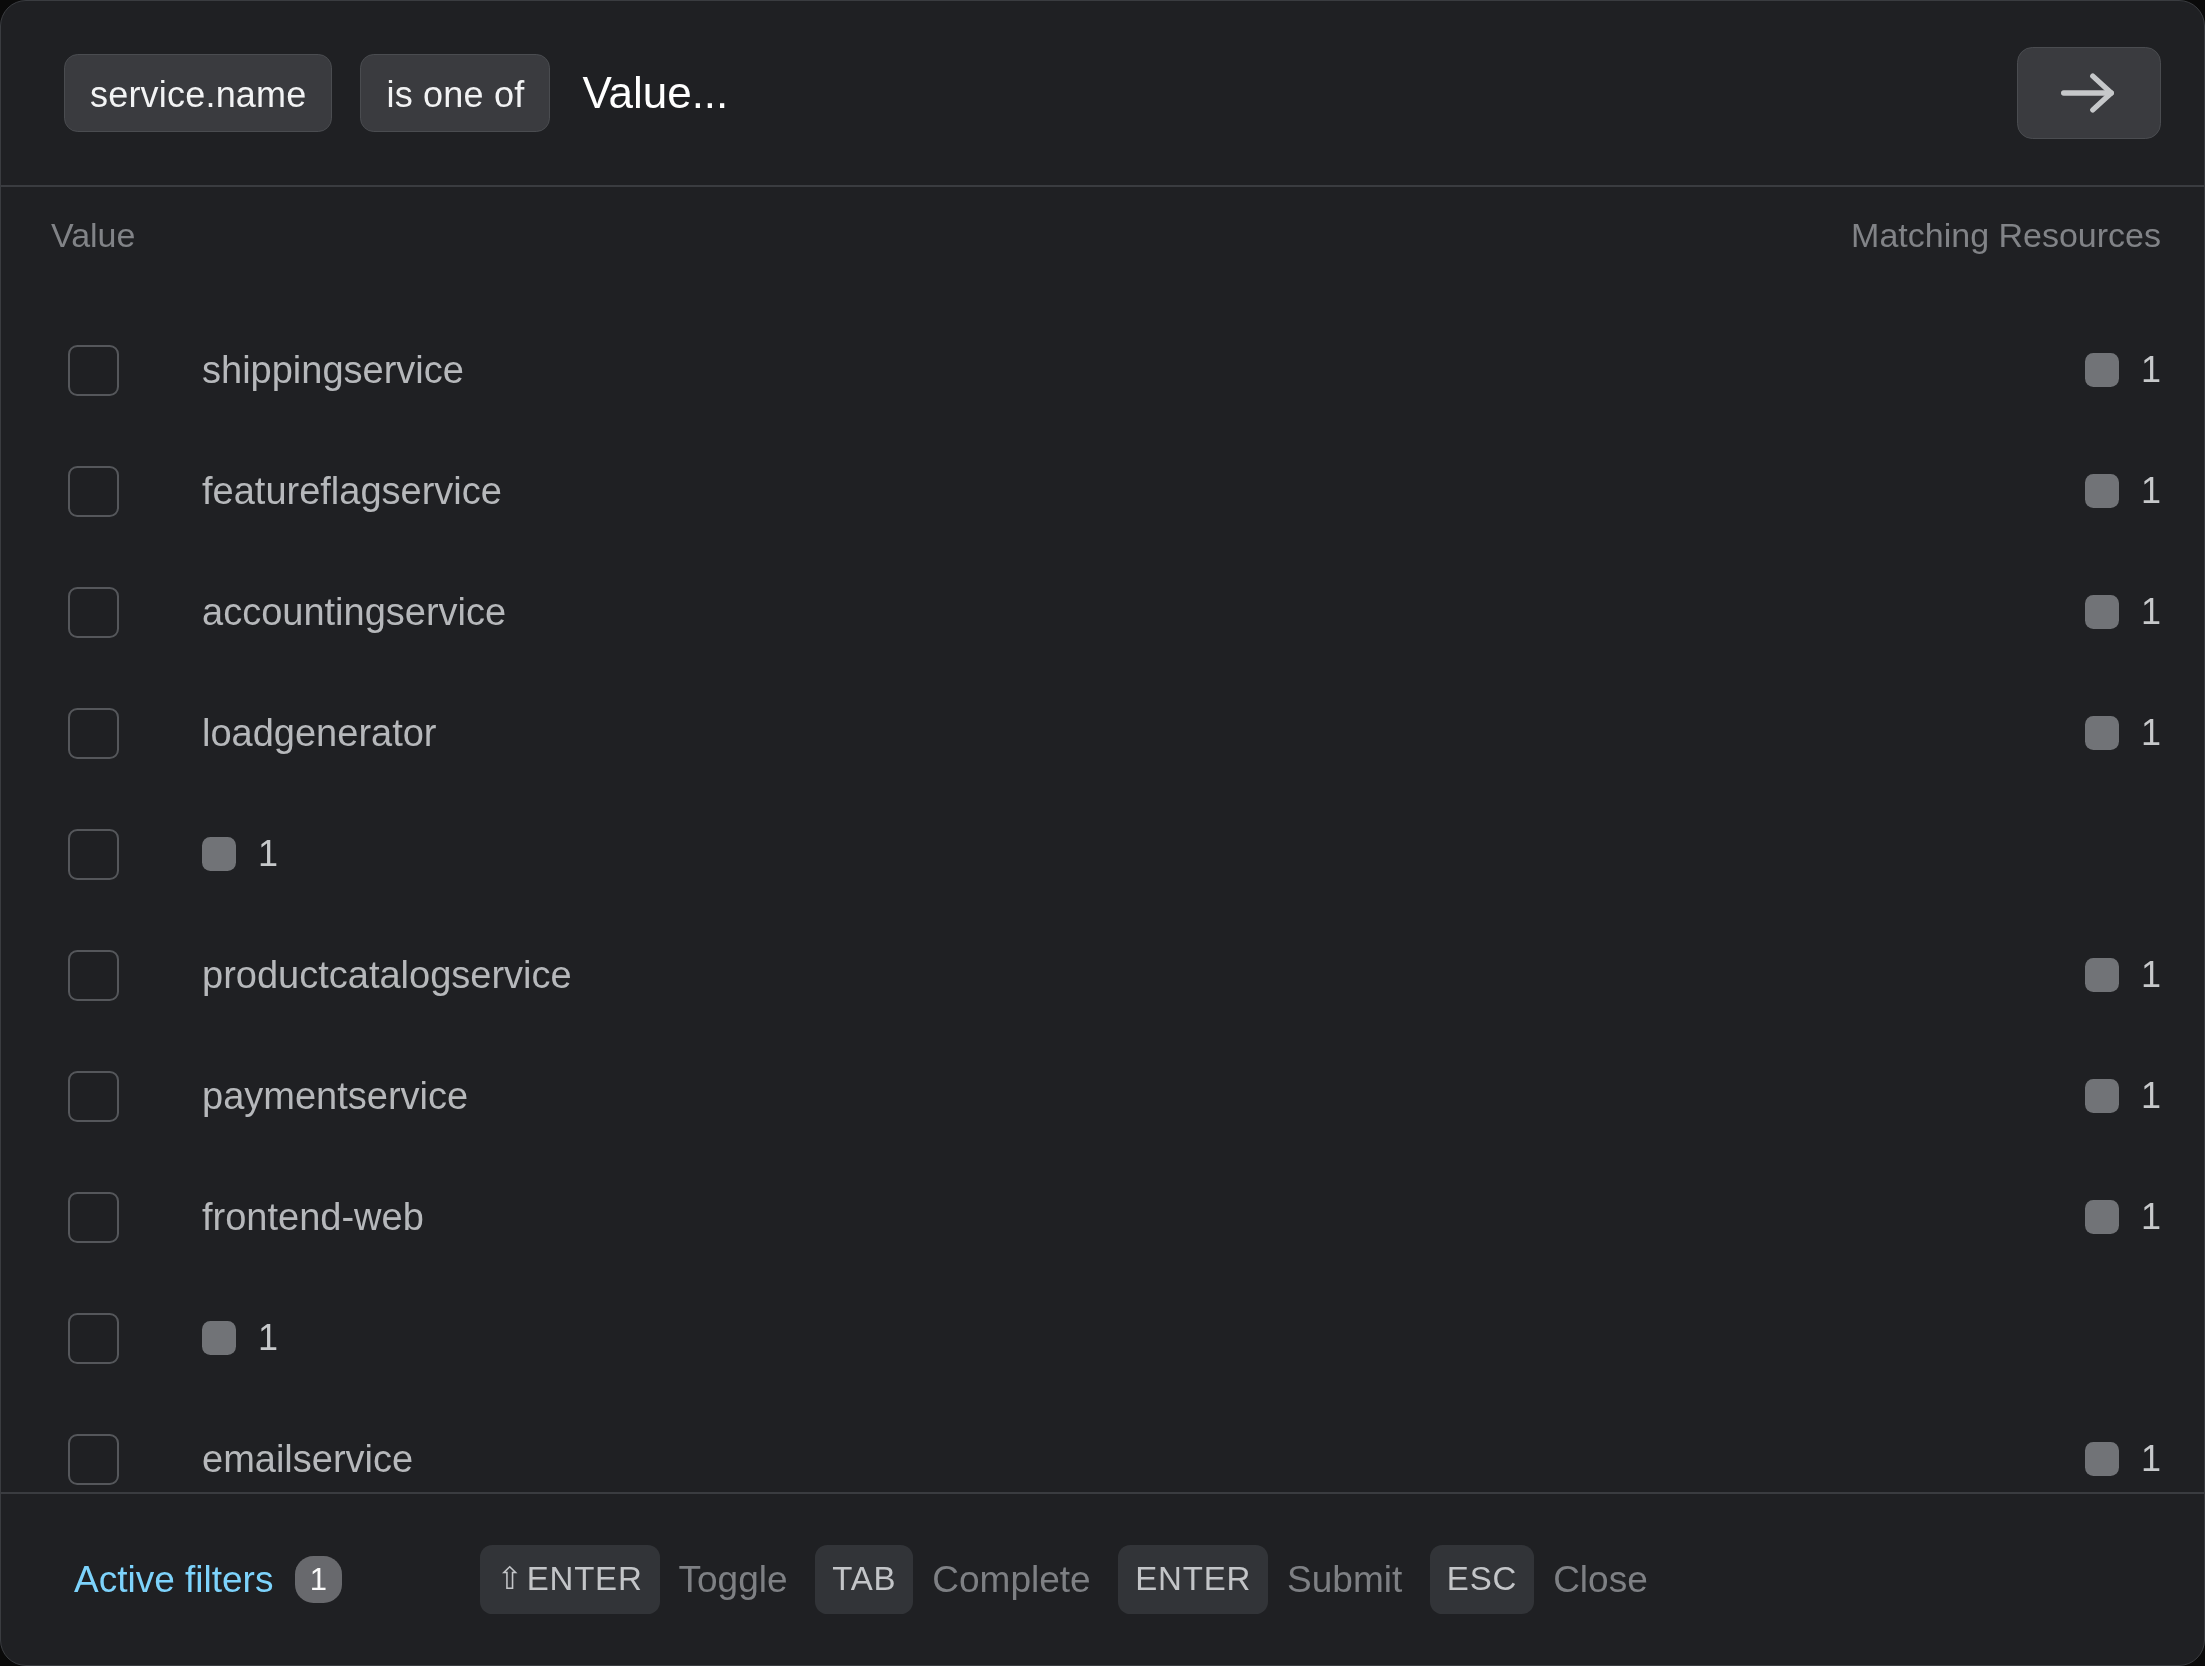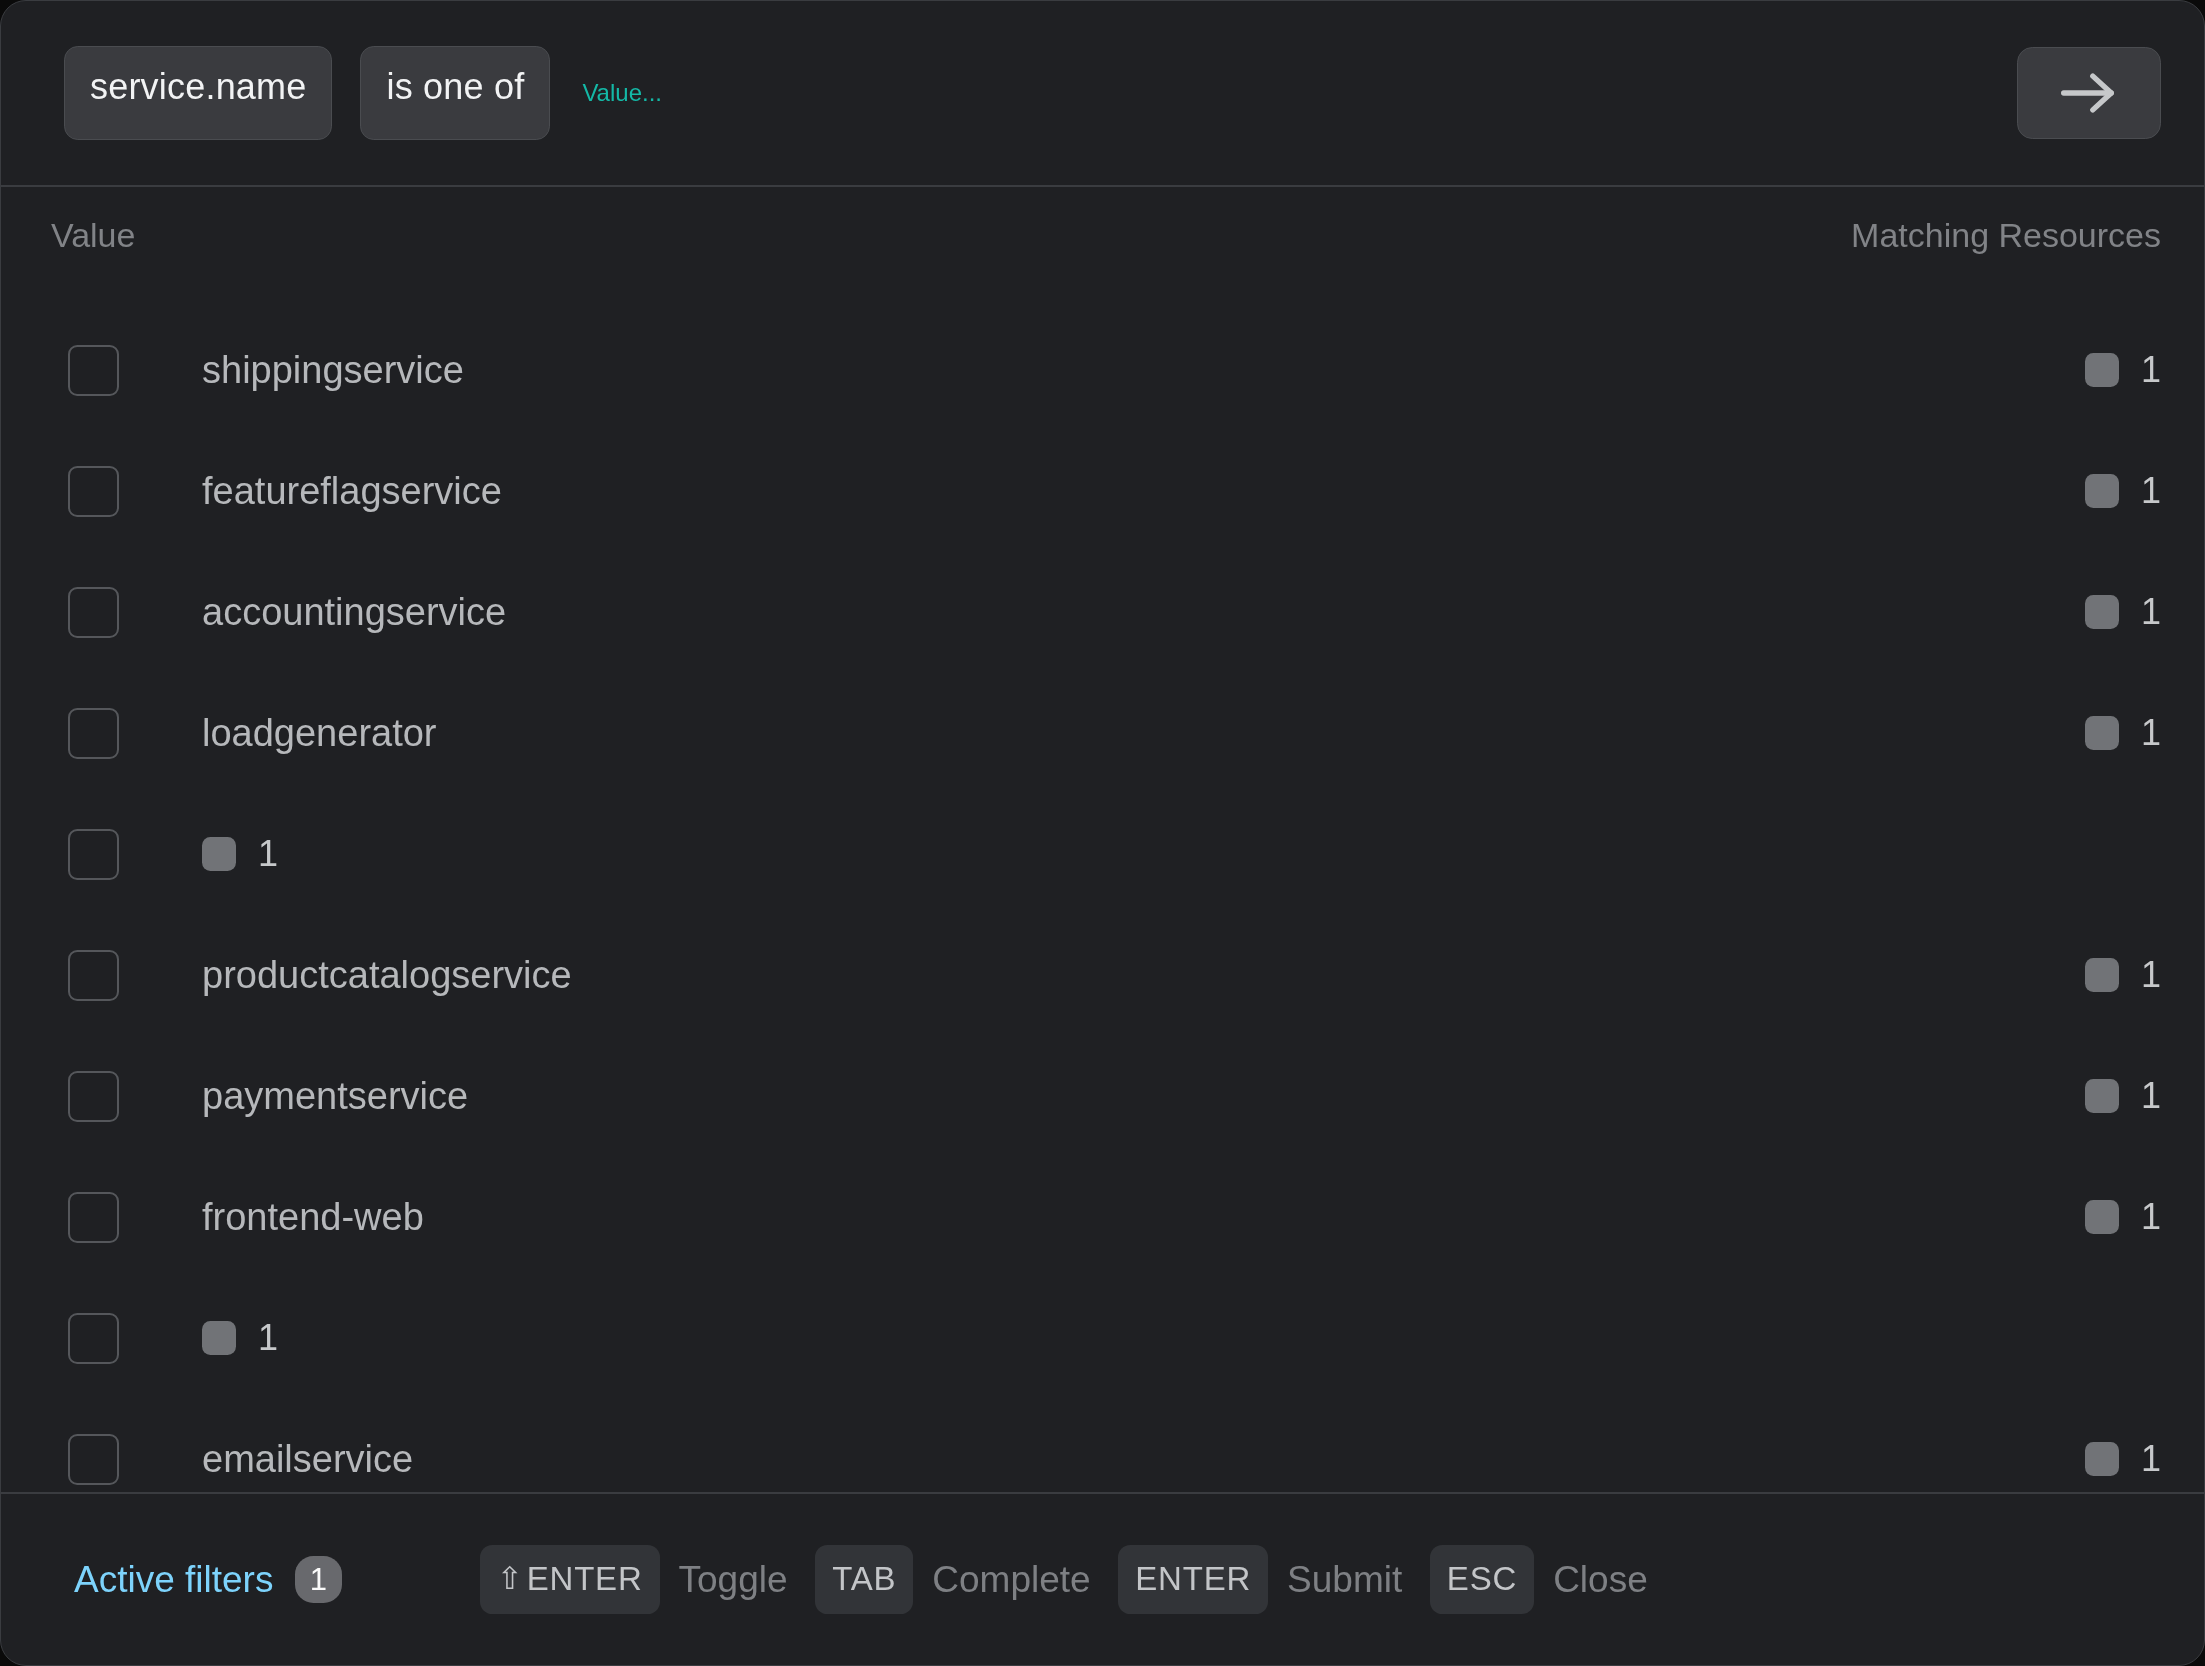--- a/index.html
+++ b/index.html
@@ -42,30 +42,30 @@
     padding: 0 43px 0 63px;
   }
 
   .chip {
     background: #3a3b3f;
     border: 1.5px solid #4a4c50;
     border-radius: 13.8px;
     color: #f2f3f4;
     font-size: 36px;
     line-height: 1;
-    padding: 22px 25px 34px 25px;
+    padding: 22px 25px 18px 25px;
     white-space: nowrap;
     letter-spacing: 0.2px;
   }
   #chip-field { margin-right: 28px; }
   #chip-op    { margin-right: 32px; }
 
   #value-placeholder {
-    color: #14b8a6;
-    font-size: 24px;
+    color: #ffffff;
+    font-size: 44px;
     line-height: 1;
     white-space: nowrap;
     flex: 1 1 auto;
   }
 
   #submit-arrow {
     flex: 0 0 auto;
     width: 142px;
     height: 90px;
     background: #3a3b3f;

